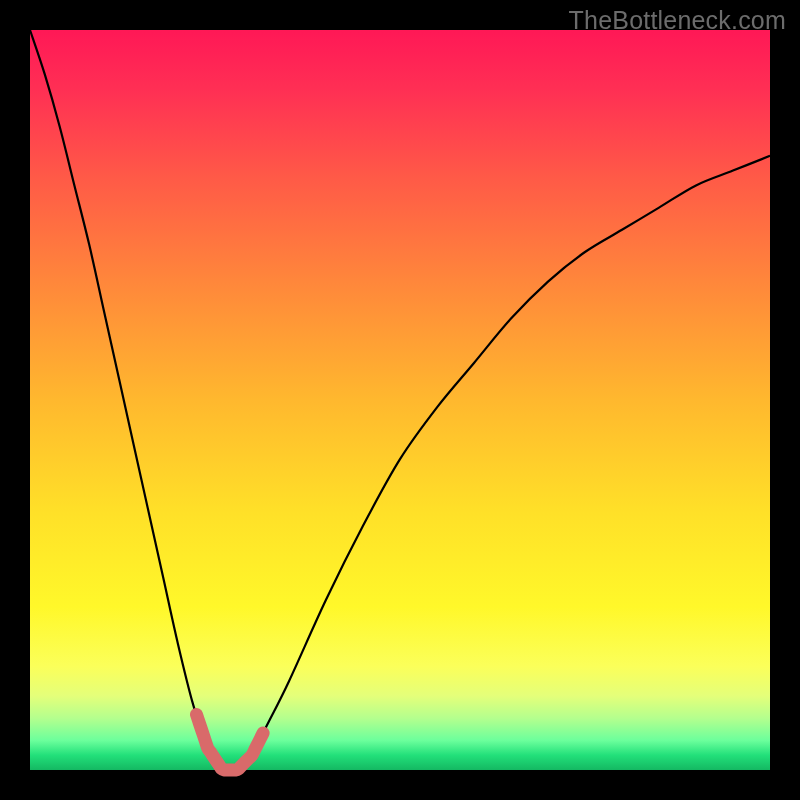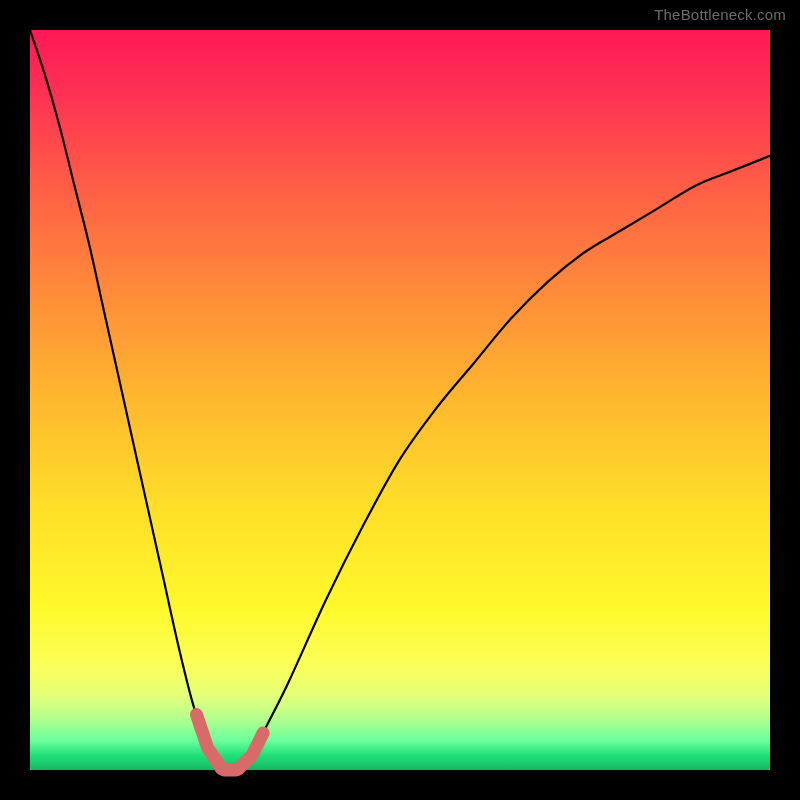--- a/index.html
+++ b/index.html
@@ -31,21 +31,21 @@
       #6cff9c 96%,
       #22e07a 98%,
       #14b862 100%
     );
   }
   .watermark {
     position: absolute;
     top: 6px;
     right: 14px;
     color: #6c6c6c;
-    font-size: 15px;
+    font-size: 25px;
     letter-spacing: 0.2px;
     font-weight: 500;
     user-select: none;
   }
   svg.curve {
     position: absolute;
     left: 0;
     top: 0;
     width: 740px;
     height: 740px;

